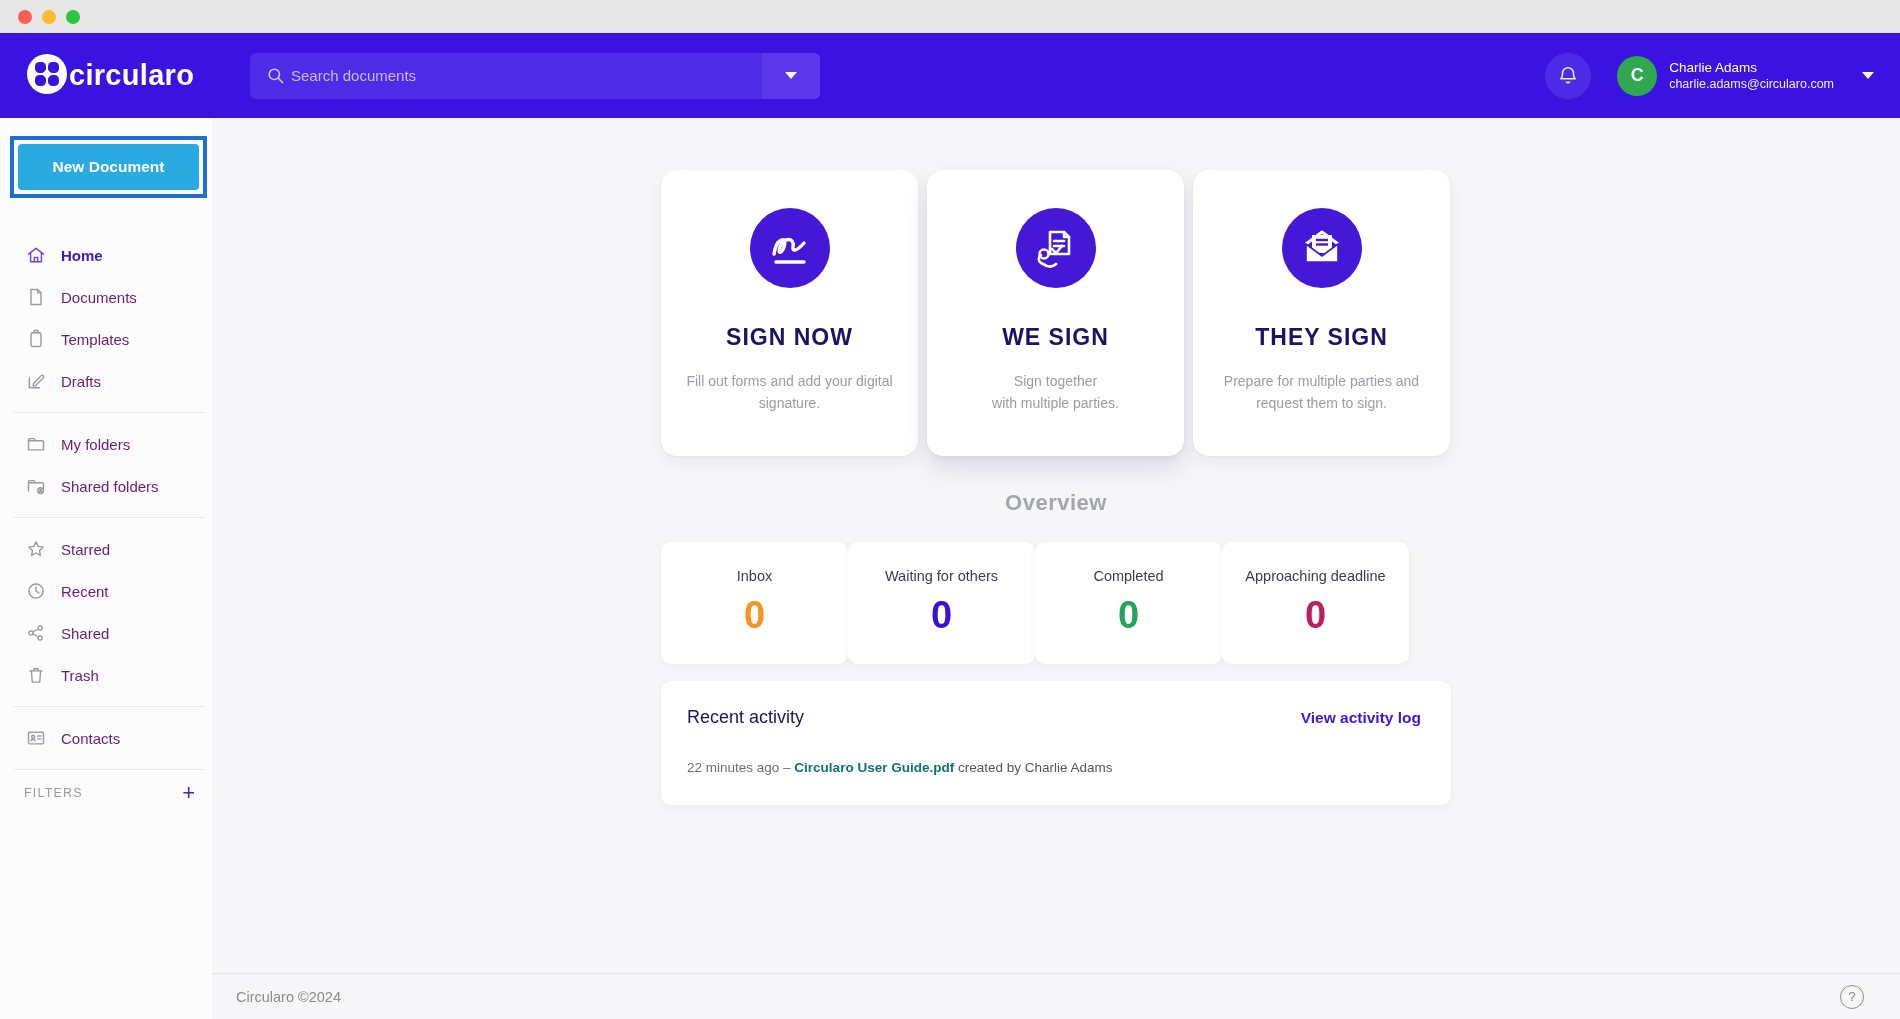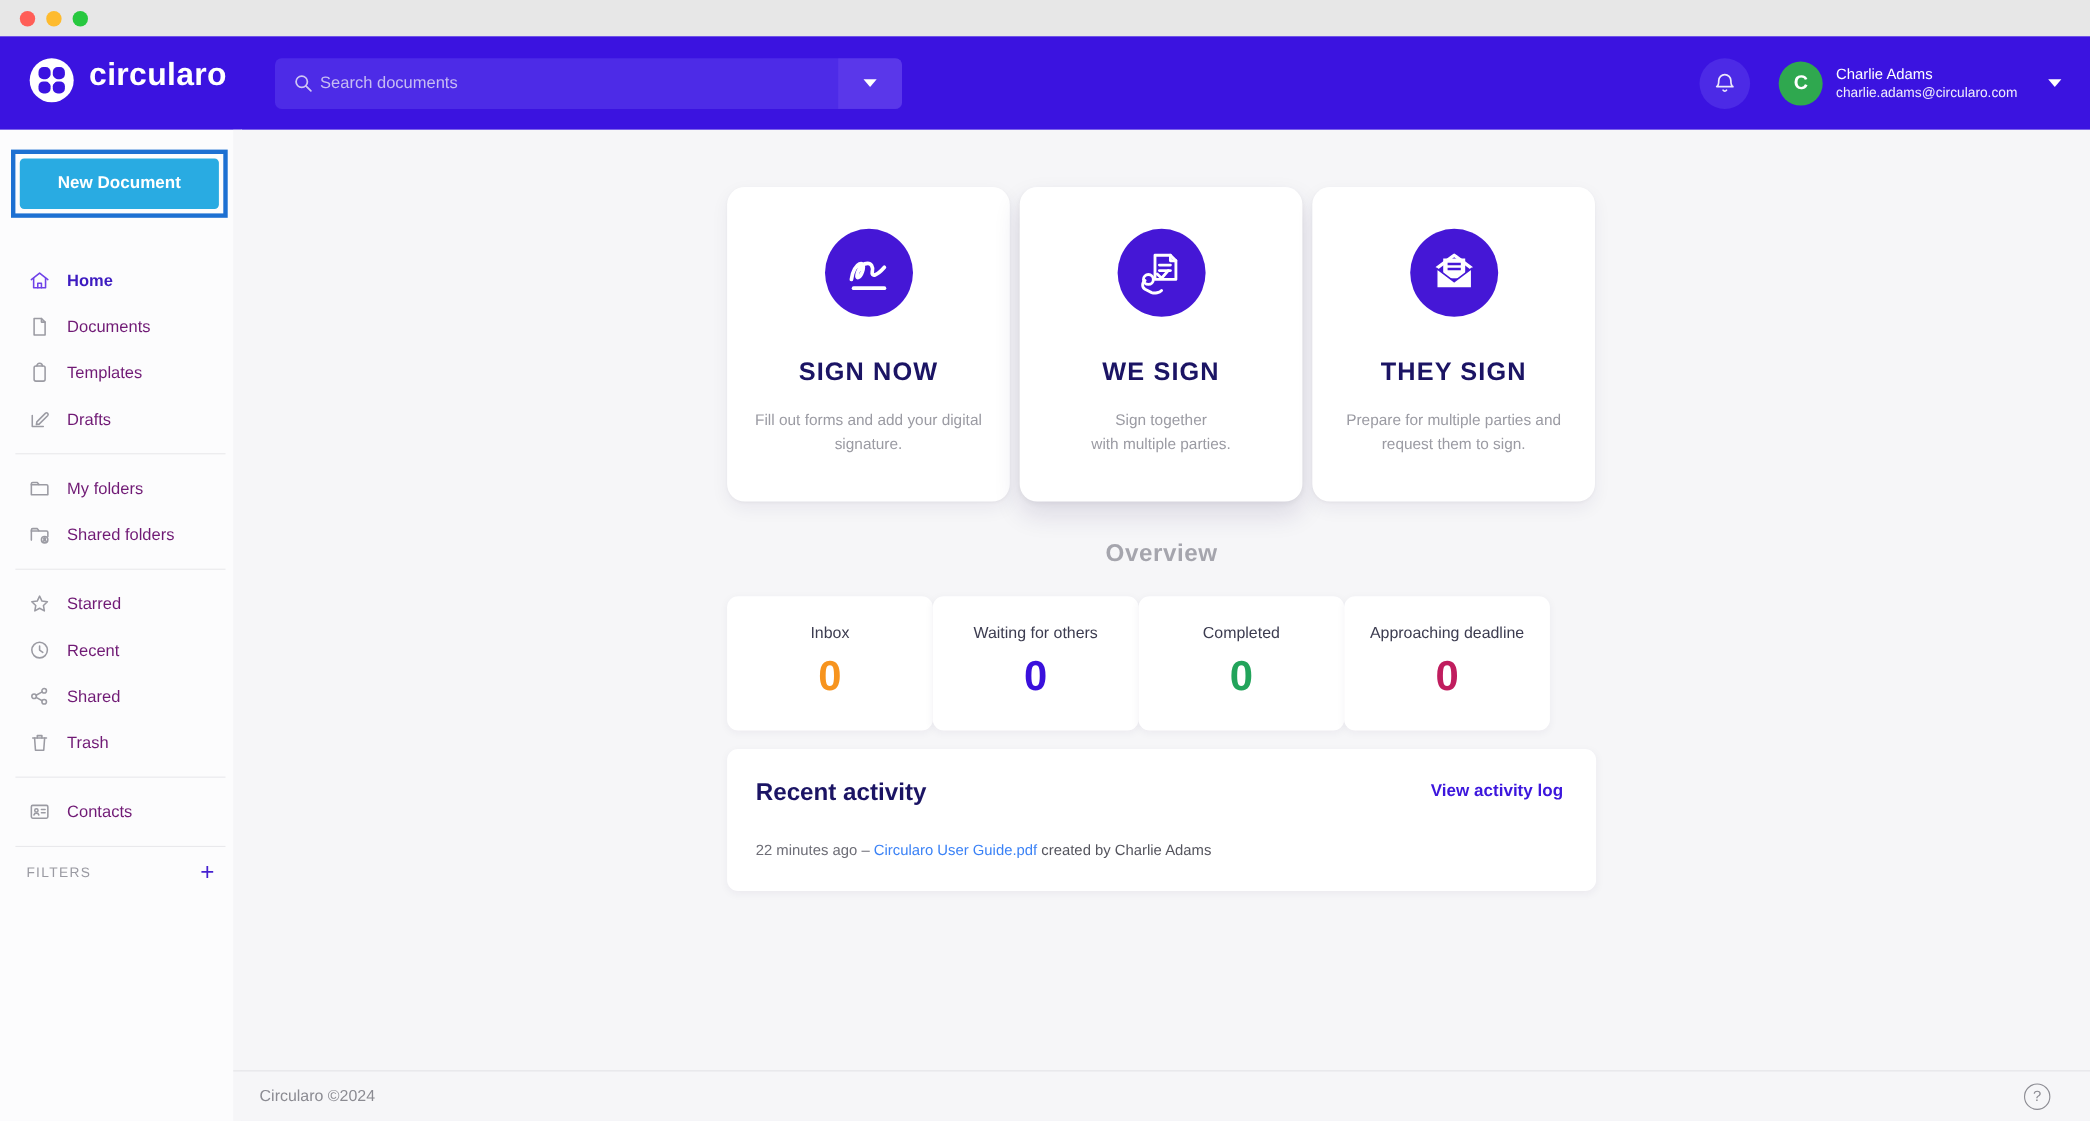--- a/index.html
+++ b/index.html
@@ -7,21 +7,21 @@
   body { font-family:"Liberation Sans", sans-serif; background:#f6f6f8; overflow:hidden; }
   .window { position:relative; width:1900px; height:1019px; }
 
   
   .titlebar { position:absolute; top:0; left:0; right:0; height:33px; background:#e7e7e7; display:flex; align-items:center; padding-left:18px; gap:10px; }
   .tl-dot { width:14px; height:14px; border-radius:50%; }
   .tl-close { background:#ff5e57; } .tl-min { background:#febb2e; } .tl-max { background:#27c83f; }
 
   
   .topbar { position:absolute; top:33px; left:0; right:0; height:85px; background:#3b13e0; display:flex; align-items:center; padding:0 26px; }
-  .brand { display:flex; gap:13px; width:212px; flex:none; }
+  .brand { display:flex; align-items:center; gap:1px; width:212px; flex:none; }
   .brand-text { color:#fff; font-size:29px; font-weight:bold; letter-spacing:.3px; }
   .searchbar { margin-left:12px; width:570px; height:46px; background:#4d2be7; border-radius:6px; display:flex; align-items:center; overflow:hidden; }
   .searchbar svg { margin:0 6px 0 16px; flex:none; }
   .searchbar input { flex:1; height:100%; background:transparent; border:none; outline:none; color:#fff; font-size:15px; font-family:"Liberation Sans", sans-serif; }
   .searchbar input::placeholder { color:#c6bcf3; }
   .search-drop { width:58px; height:100%; background:#5a37ea; display:flex; align-items:center; justify-content:center; cursor:pointer; }
   .caret { width:0; height:0; border-left:6px solid transparent; border-right:6px solid transparent; border-top:7px solid #fff; }
   .header-right { margin-left:auto; display:flex; align-items:center; gap:26px; }
   .bell-btn { width:46px; height:46px; border-radius:50%; background:#4c2ae6; display:flex; align-items:center; justify-content:center; cursor:pointer; }
   .user-menu { display:flex; align-items:center; gap:12px; cursor:pointer; }
@@ -58,24 +58,24 @@
 
   .overview-title { margin-top:34px; text-align:center; color:#a5a5ad; font-size:22px; font-weight:bold; letter-spacing:.5px; }
 
   .stats-row { margin-top:26px; display:flex; }
   .stat-card { width:187px; height:122px; background:#fff; border-radius:10px; box-shadow:0 2px 8px rgba(30,20,80,0.05); text-align:center; }
   .stat-label { margin-top:26px; color:#3c3c50; font-size:14.5px; }
   .stat-value { margin-top:10px; font-size:38px; font-weight:bold; }
 
   .activity-card { margin-top:17px; background:#fff; border-radius:10px; box-shadow:0 2px 8px rgba(30,20,80,0.05); padding:26px 30px 30px 26px; }
   .activity-head { display:flex; align-items:center; justify-content:space-between; }
-  .activity-title { color:#1b1464; font-size:22px; font-weight:bold; }
+  .activity-title { color:#1b1464; font-size:18px; font-weight:normal; }
   .activity-link { color:#3c16dd; font-size:15.5px; font-weight:bold; text-decoration:none; cursor:pointer; }
   .activity-entry { margin-top:32px; font-size:13.5px; color:#6d6d76; }
-  .activity-entry .doc { color:#3b82f6; font-weight:normal; }
+  .activity-entry .doc { color:#0f766e; font-weight:bold; }
   .activity-entry .suffix { color:#55555e; }
 
   
   .footer { position:absolute; left:212px; right:0; bottom:0; height:46px; border-top:1px solid #e4e4e7; background:#f6f6f8; display:flex; align-items:center; }
   .footer-copy { margin-left:24px; color:#8b8b92; font-size:14.5px; }
   .help-btn { position:absolute; right:36px; top:50%; transform:translateY(-50%); width:24px; height:24px; border:1.6px solid #8b8b92; border-radius:50%; color:#8b8b92; font-size:13.5px; display:flex; align-items:center; justify-content:center; cursor:pointer; }
 </style>
 </head>
 <body>
 

